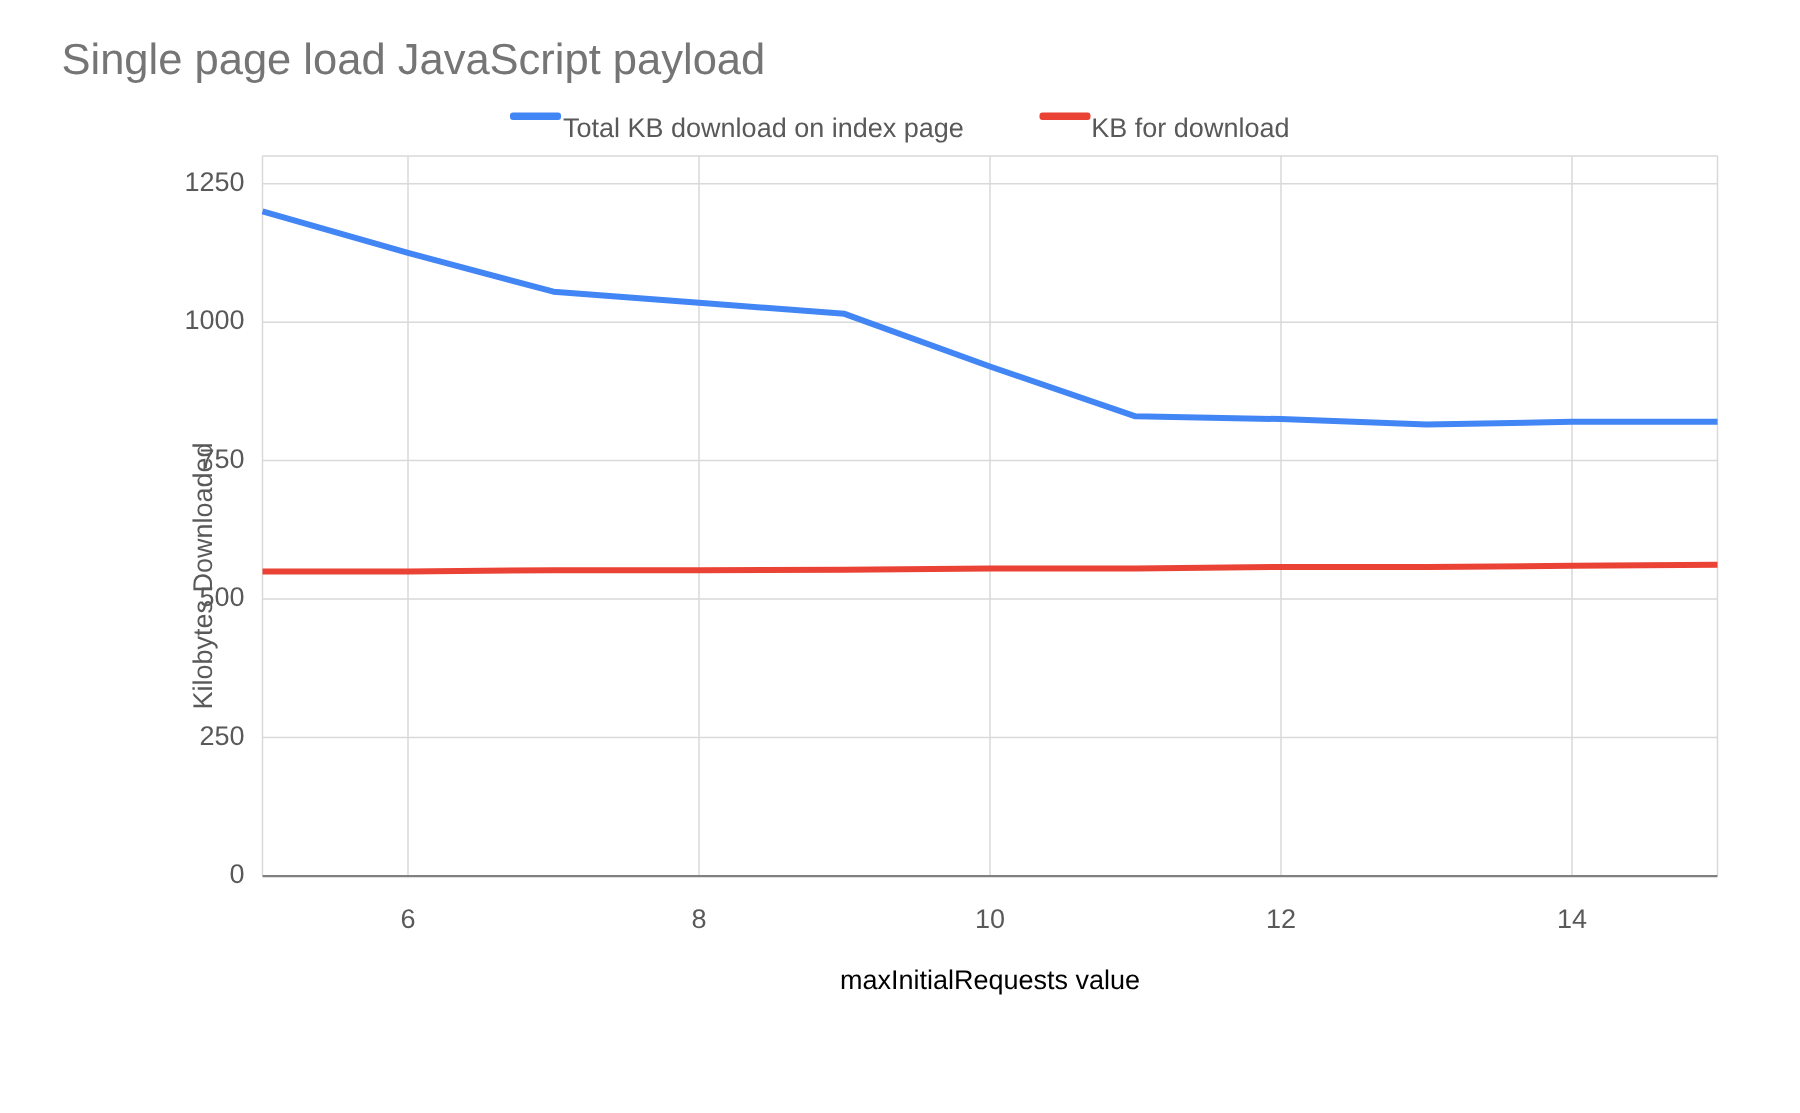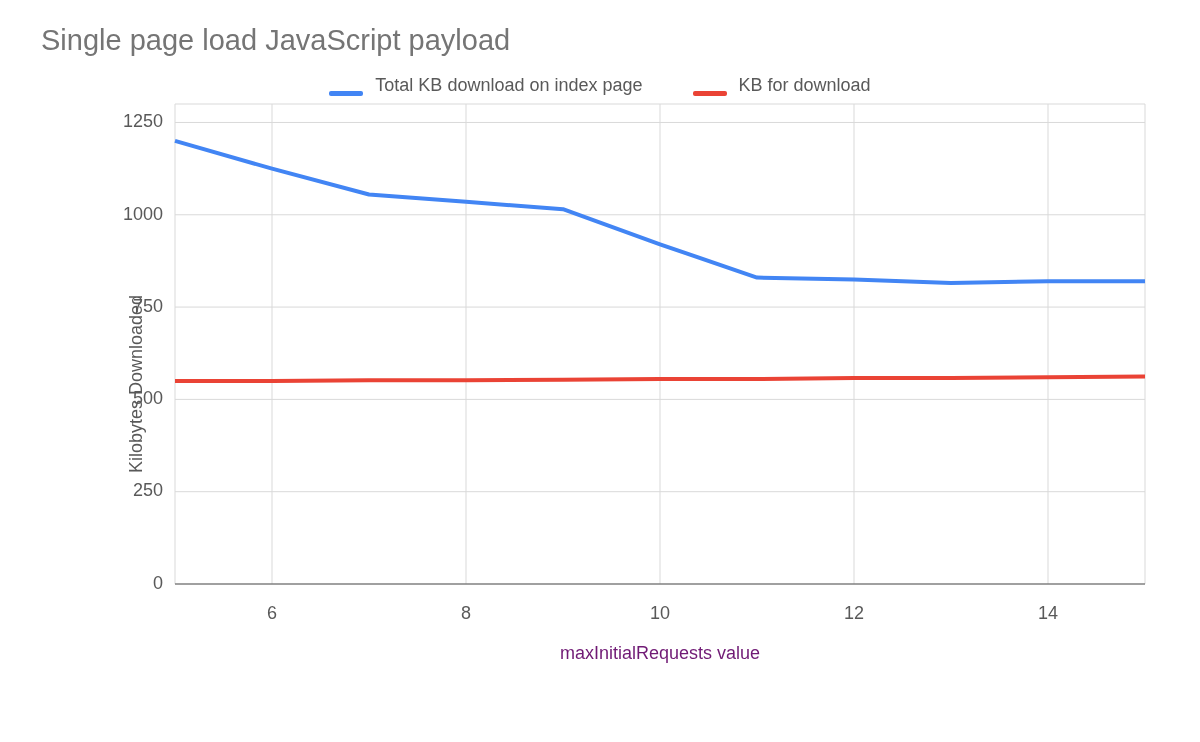--- a/index.html
+++ b/index.html
@@ -24,22 +24,22 @@
   .legend {
     display: flex;
     justify-content: center;
     gap: 50px;
     font-size: 18px;
     color: #595959;
     margin-bottom: 8px;
   }
   .legend-item {
     display: flex;
-    align-items: flex-end;
-    gap: 12px;
+    align-items: flex-start;
+    gap: 1px;
   }
   .swatch {
     width: 34px;
     height: 5px;
     border-radius: 2px;
   }
   .sw-blue { background: #4285f4; }
   .sw-red  { background: #ea4335; }
 
   .chart-zone {
@@ -53,21 +53,21 @@
     top: 50%;
     transform: translateY(-50%) rotate(-90deg);
     transform-origin: center;
     font-size: 18px;
     color: #595959;
     white-space: nowrap;
   }
   .xlabel {
     text-align: center;
     font-size: 18px;
-    color: #701a75;
+    color: #000000;
   }
   .plot {
     position: absolute;
     left: 80px;   
     right: 20px;
     top: 0;
     bottom: 80px; 
     box-sizing: border-box;
   }
   .plot svg { width: 100%; height: 100%; display: block; overflow: visible; }

